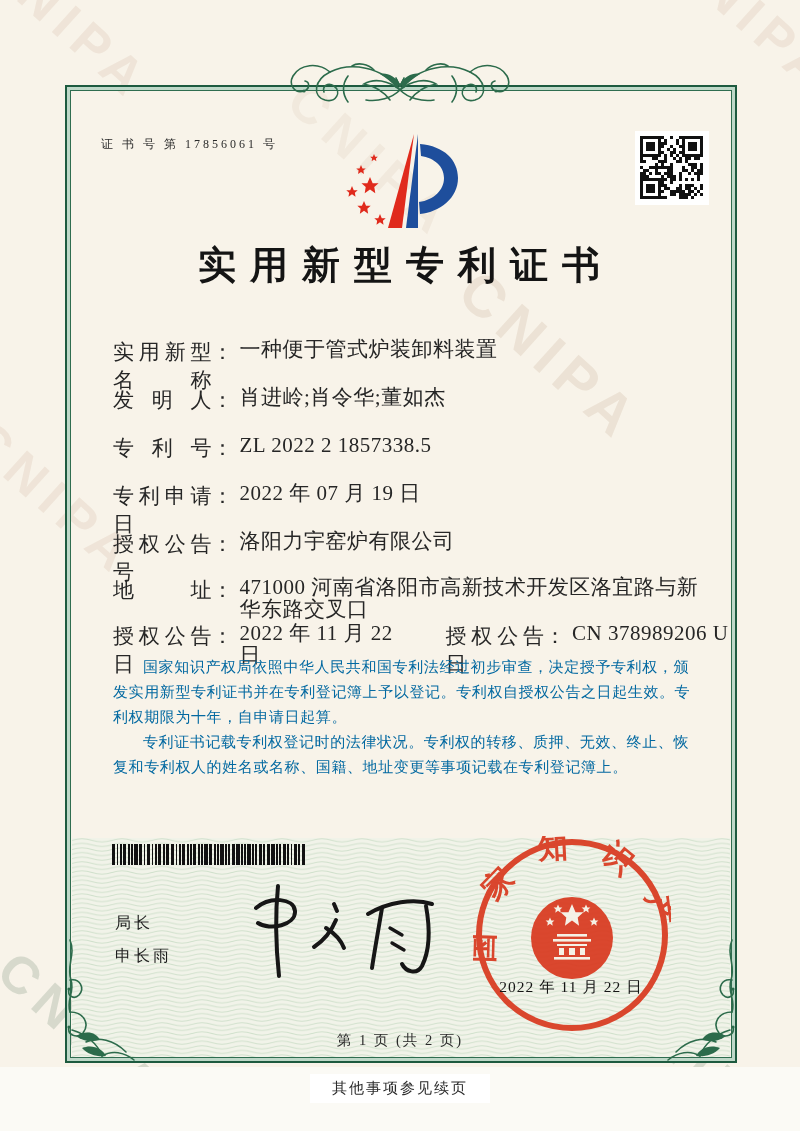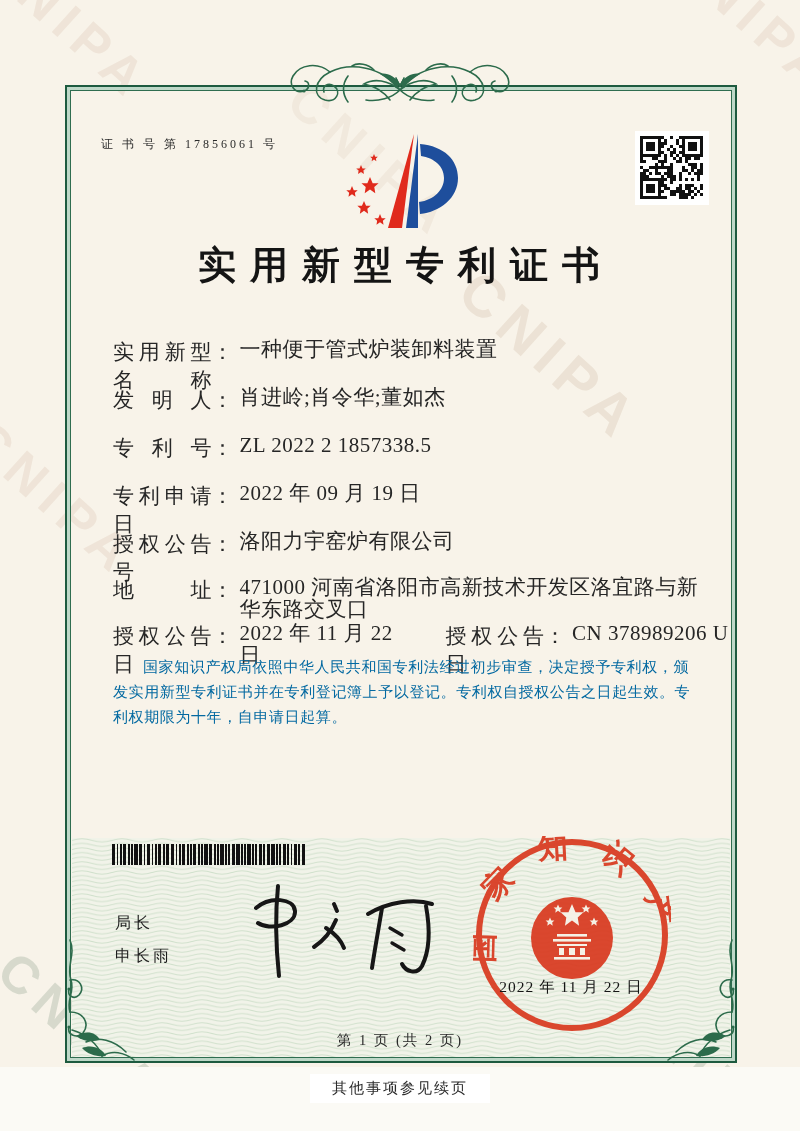--- a/index.html
+++ b/index.html
@@ -616,34 +616,35 @@
 <div class="row" style="top:338px">
   <span class="flabel">实用新型名称</span><span class="colon">：</span><span class="fvalue">一种便于管式炉装卸料装置</span>
 </div>
 <div class="row" style="top:386px">
   <span class="flabel">发明人</span><span class="colon">：</span><span class="fvalue">肖进岭;肖令华;董如杰</span>
 </div>
 <div class="row" style="top:434px">
   <span class="flabel">专利号</span><span class="colon">：</span><span class="fvalue">ZL 2022 2 1857338.5</span>
 </div>
 <div class="row" style="top:482px">
-  <span class="flabel">专利申请日</span><span class="colon">：</span><span class="fvalue">2022 年 09 月 19 日</span>
+  <span class="flabel">专利申请日</span><span class="colon">：</span><span class="fvalue">2022 年 07 月 19 日</span>
 </div>
 <div class="row" style="top:530px">
   <span class="flabel">授权公告号</span><span class="colon">：</span><span class="fvalue">洛阳力宇窑炉有限公司</span>
 </div>
 <div class="row" style="top:576px">
   <span class="flabel">地址</span><span class="colon">：</span><span class="fvalue" style="width:462px">471000 河南省洛阳市高新技术开发区洛宜路与新华东路交叉口</span>
 </div>
 <div class="row" style="top:622px">
   <span class="flabel">授权公告日</span><span class="colon">：</span><span class="fvalue" style="width:170px">2022 年 11 月 22 日</span><span class="flabel2">授权公告日</span><span class="colon">：</span><span class="fvalue">CN 378989206 U</span>
 </div>
 
 <div class="abs paras">
   <p>国家知识产权局依照中华人民共和国专利法经过初步审查，决定授予专利权，颁发实用新型专利证书并在专利登记簿上予以登记。专利权自授权公告之日起生效。专利权期限为十年，自申请日起算。</p>
+  <p>专利证书记载专利权登记时的法律状况。专利权的转移、质押、无效、终止、恢复和专利权人的姓名或名称、国籍、地址变更等事项记载在专利登记簿上。</p>
 </div>
 
 <div class="abs barcode" id="barcode">
     <span class="bar" style="width: 3.2px; margin-right: 1.6px;"></span>
     <span class="bar" style="width: 1.6px; margin-right: 1.6px;"></span>
     <span class="bar" style="width: 1.6px; margin-right: 1.6px;"></span>
     <span class="bar" style="width: 3.2px; margin-right: 1.6px;"></span>
     <span class="bar" style="width: 1.6px; margin-right: 1.6px;"></span>
     <span class="bar" style="width: 1.6px; margin-right: 1.6px;"></span>
     <span class="bar" style="width: 3.2px; margin-right: 1.6px;"></span>

